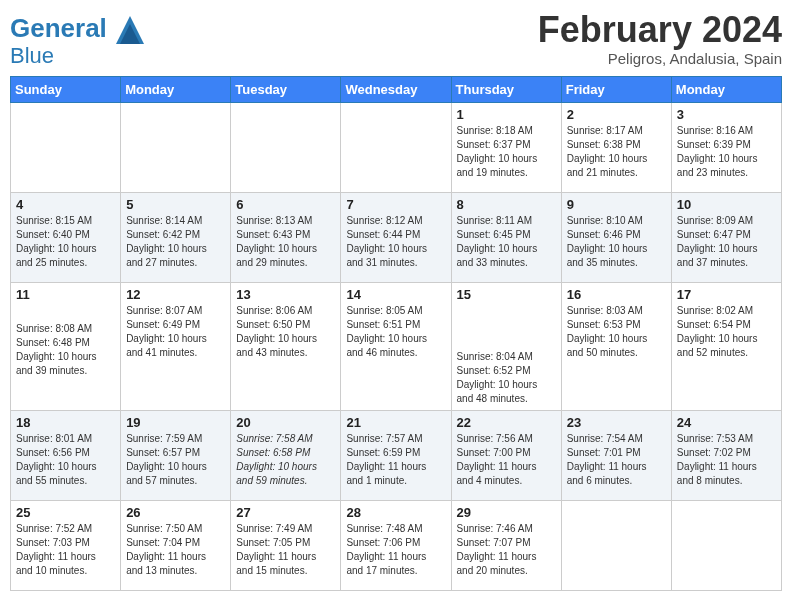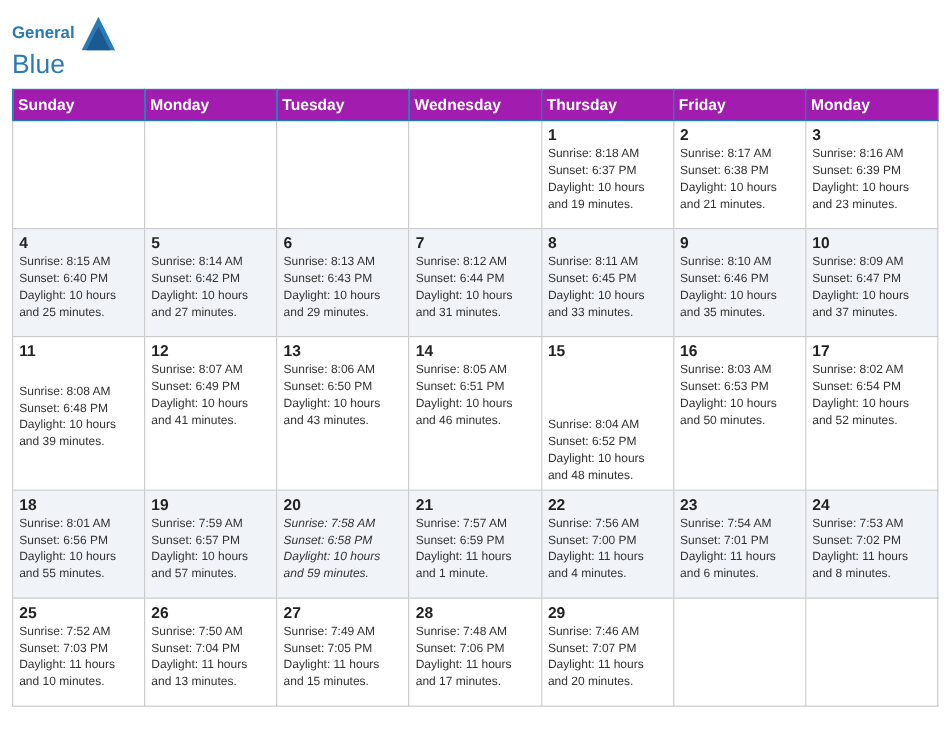--- a/index.html
+++ b/index.html
@@ -15,21 +15,21 @@
       align-items: flex-start;
       justify-content: space-between;
       margin-bottom: 8px;
     }
     .logo {
       display: flex;
       align-items: center;
       margin-top: 4px;
     }
     .logo-text {
-      font-size: 14px;
+      font-size: 26px;
       font-weight: bold;
       color: #333;
       line-height: 1.1;
     }
     .logo-text span { color: #2a7ab5; }
     .logo-icon {
       width: 28px;
       height: 28px;
       margin-left: 2px;
     }
@@ -45,21 +45,21 @@
     .location {
       font-size: 15px;
       color: #555;
     }
     table {
       width: 100%;
       border-collapse: collapse;
       table-layout: fixed;
     }
     thead tr th {
-      background: #a21caf;
+      background: #3b82f6;
       color: #fff;
       font-size: 13px;
       font-weight: bold;
       padding: 5px 4px;
       text-align: left;
       border: 1px solid #2a7ab5;
     }
     tbody tr td {
       border: 1px solid #ccc;
       vertical-align: top;
@@ -93,20 +93,24 @@
       <div class="logo-text">
         <span>General</span>
         <svg class="logo-icon" viewBox="0 0 28 28" xmlns="http://www.w3.org/2000/svg" style="display:inline-block;vertical-align:middle;margin-left:2px;">
           <polygon points="0,28 14,0 28,28" fill="#2a7ab5"></polygon>
           <polygon points="4,28 14,8 24,28" fill="#1a5a90"></polygon>
         </svg>
       </div>
       <div class="logo-text" style="color:#2a7ab5;font-size:22px;font-weight:normal;">Blue</div>
     </div>
   </div>
+  <div class="title-block">
+    <div class="month-title">February 2024</div>
+    <div class="location">Peligros, Andalusia, Spain</div>
+  </div>
 </div>
 
 <table>
   <thead>
     <tr id="weekday-header">
         <th>Sunday</th>
         <th>Monday</th>
         <th>Tuesday</th>
         <th>Wednesday</th>
         <th>Thursday</th>

